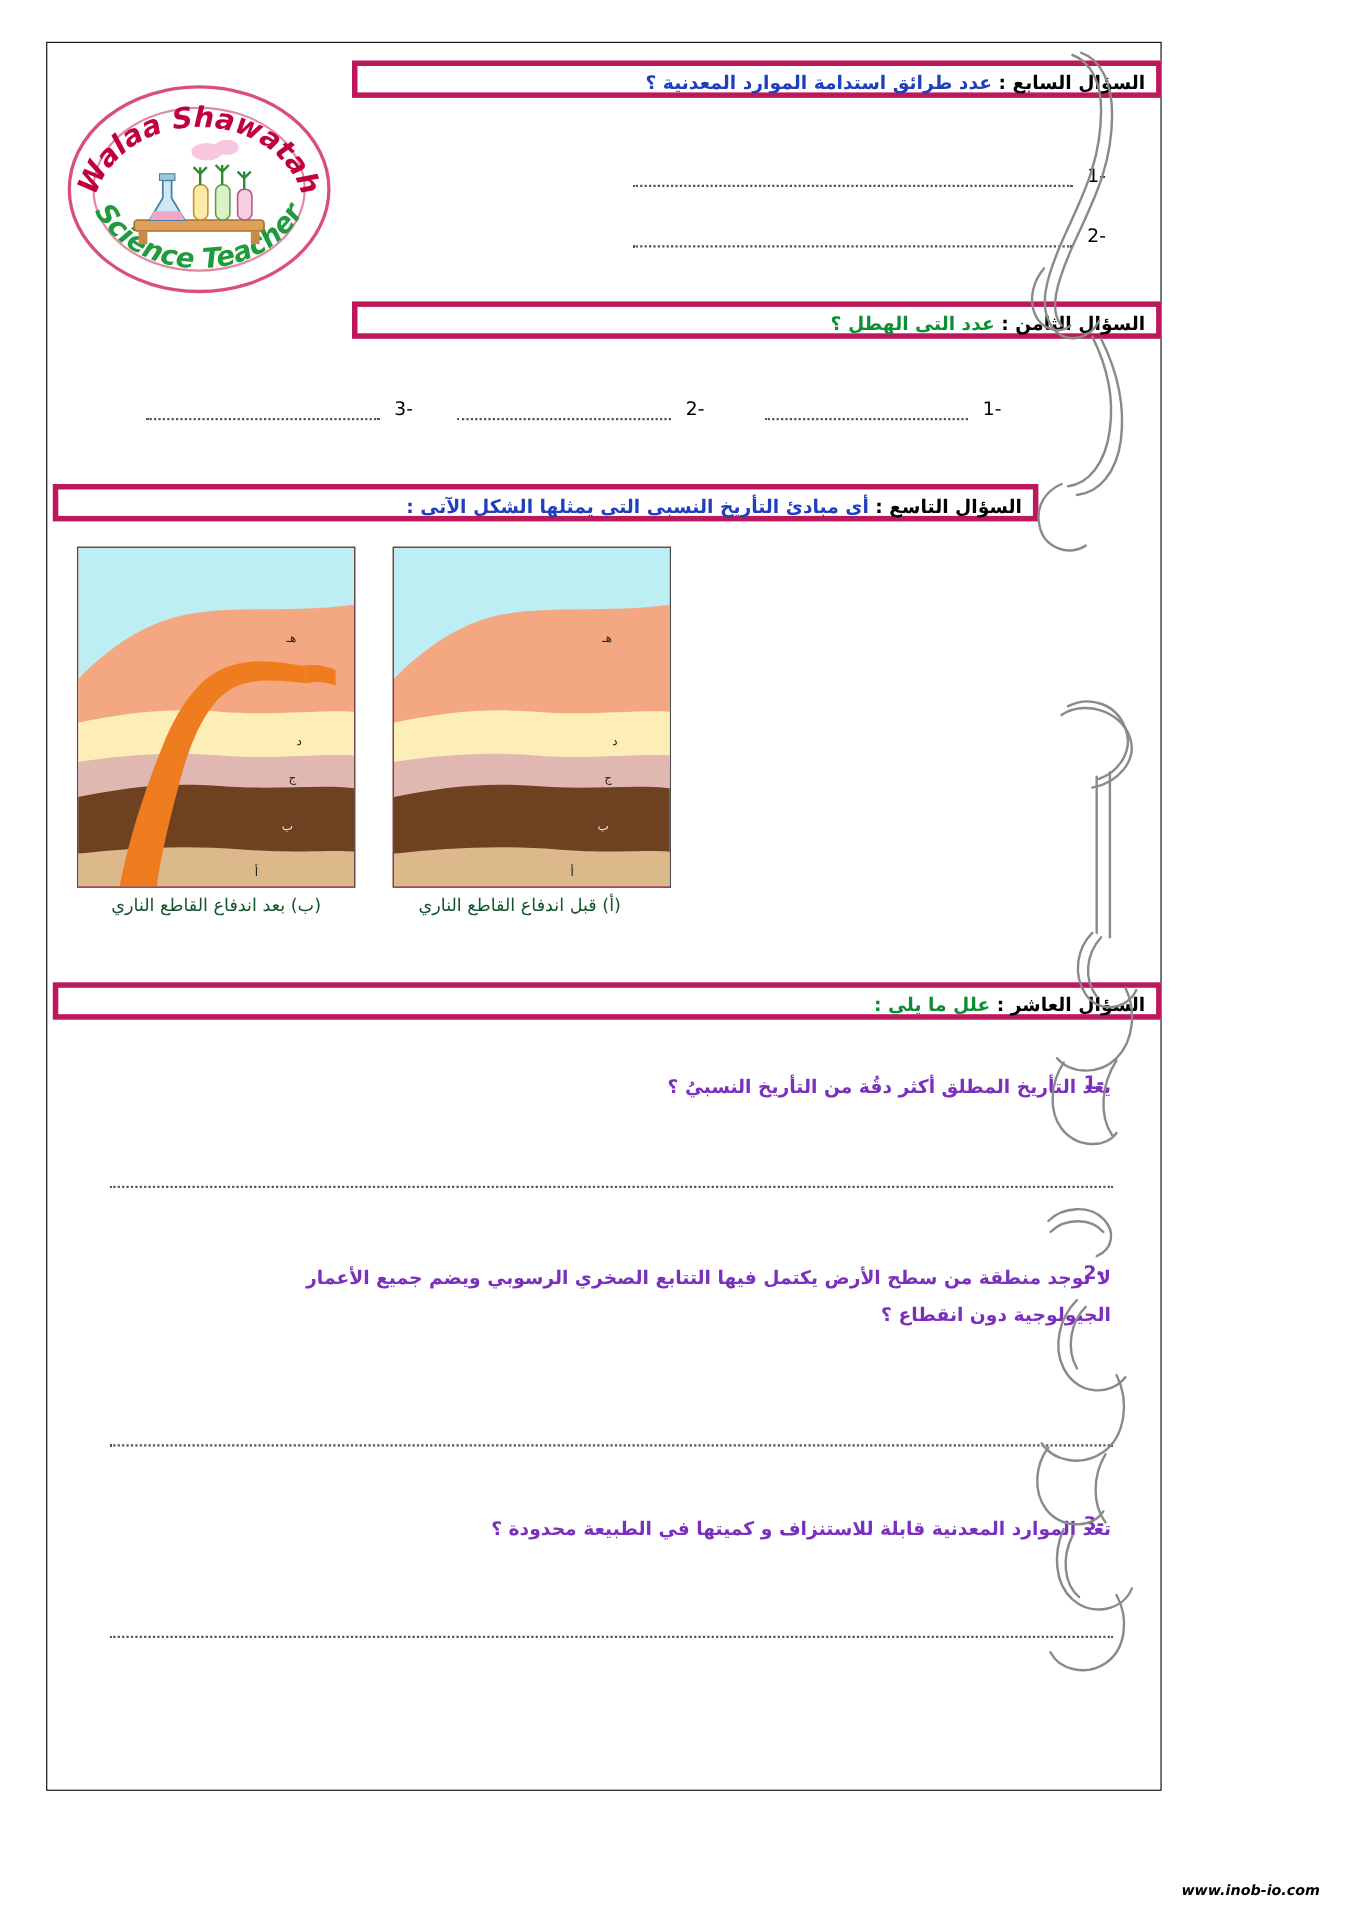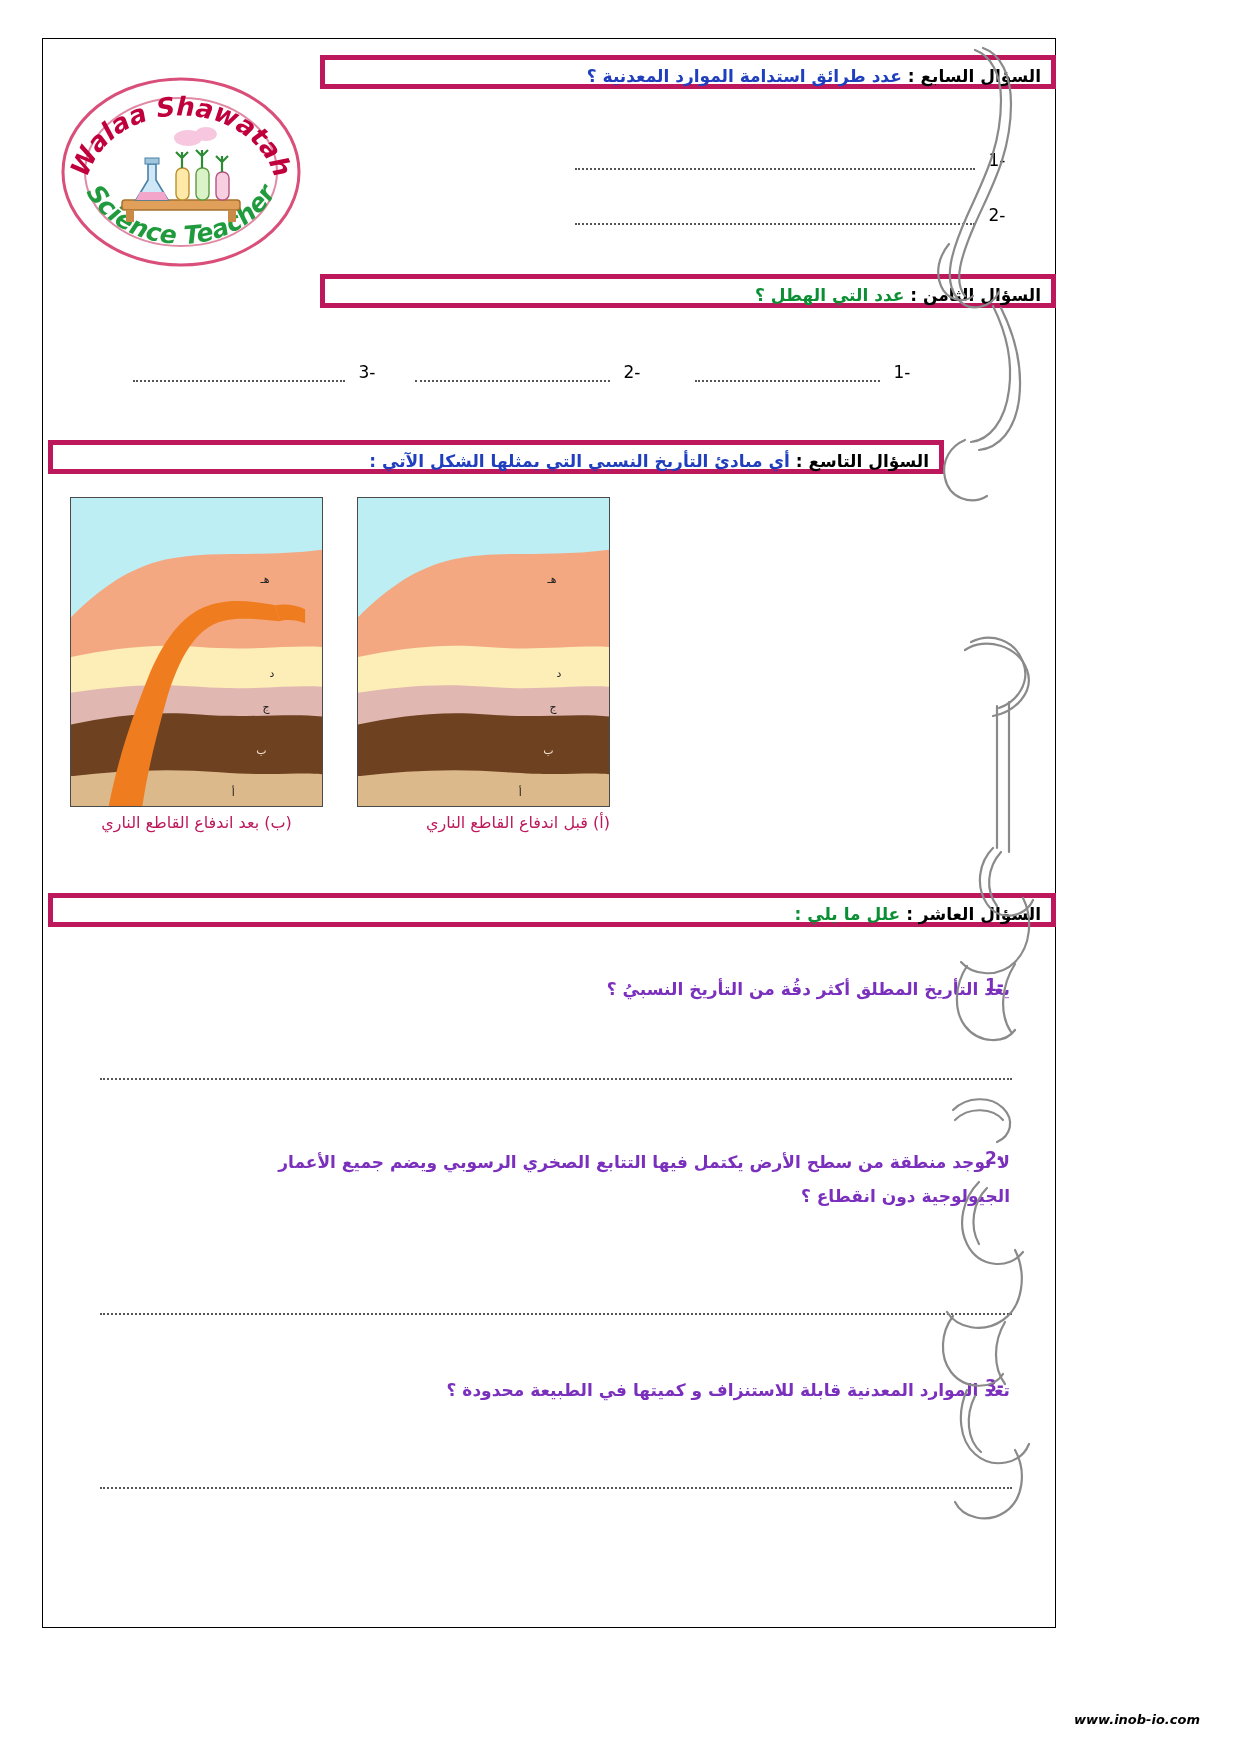--- a/index.html
+++ b/index.html
@@ -94,25 +94,25 @@
     overflow: hidden;
     background: #ef4444;
   }
   #box-b { left: 0px; }
   #box-a { left: 287px; }
   .strata-box svg { display:block; width:100%; height:100%; }
   .fig-caption {
     position: absolute;
     top: 316px;
     font-size: 16px;
-    color: #be185d;
+    color: #14532d;
     white-space: nowrap;
   }
   #cap-b { left: 0px; width: 253px; text-align: center; }
-  #cap-a { left: 287px; width: 253px; }
+  #cap-a { left: 276px; width: 253px; text-align: center; }
 
   
   .why-q {
     position: absolute;
     font-size: 17px;
     font-weight: bold;
     color: #7b2fbd;
     text-align: right;
     line-height: 34px;
     direction: rtl;

